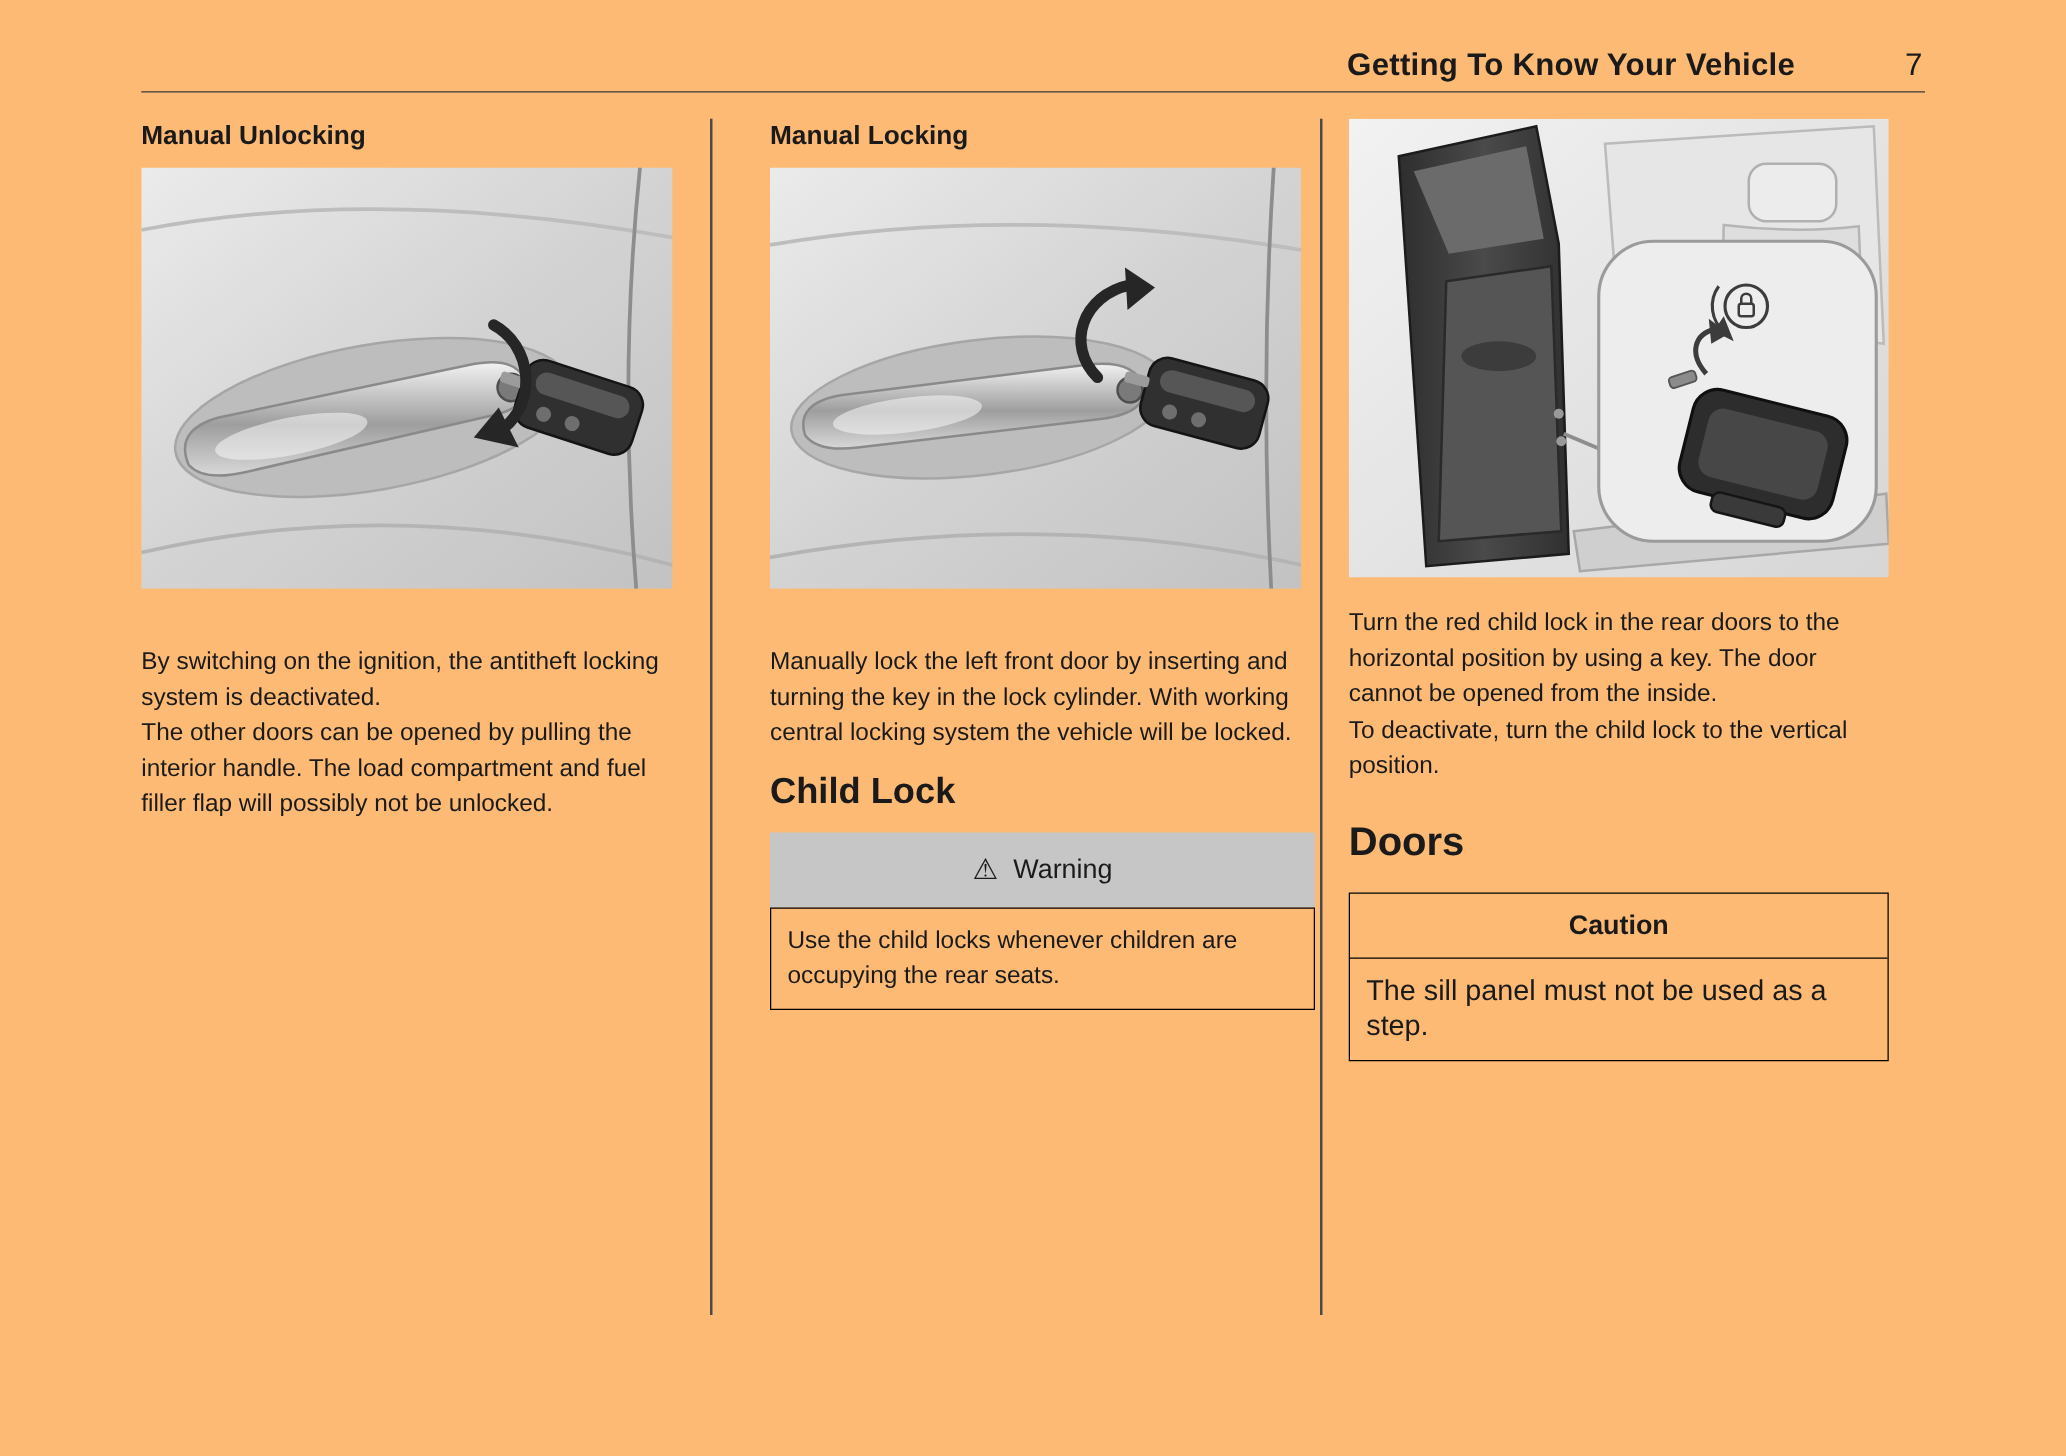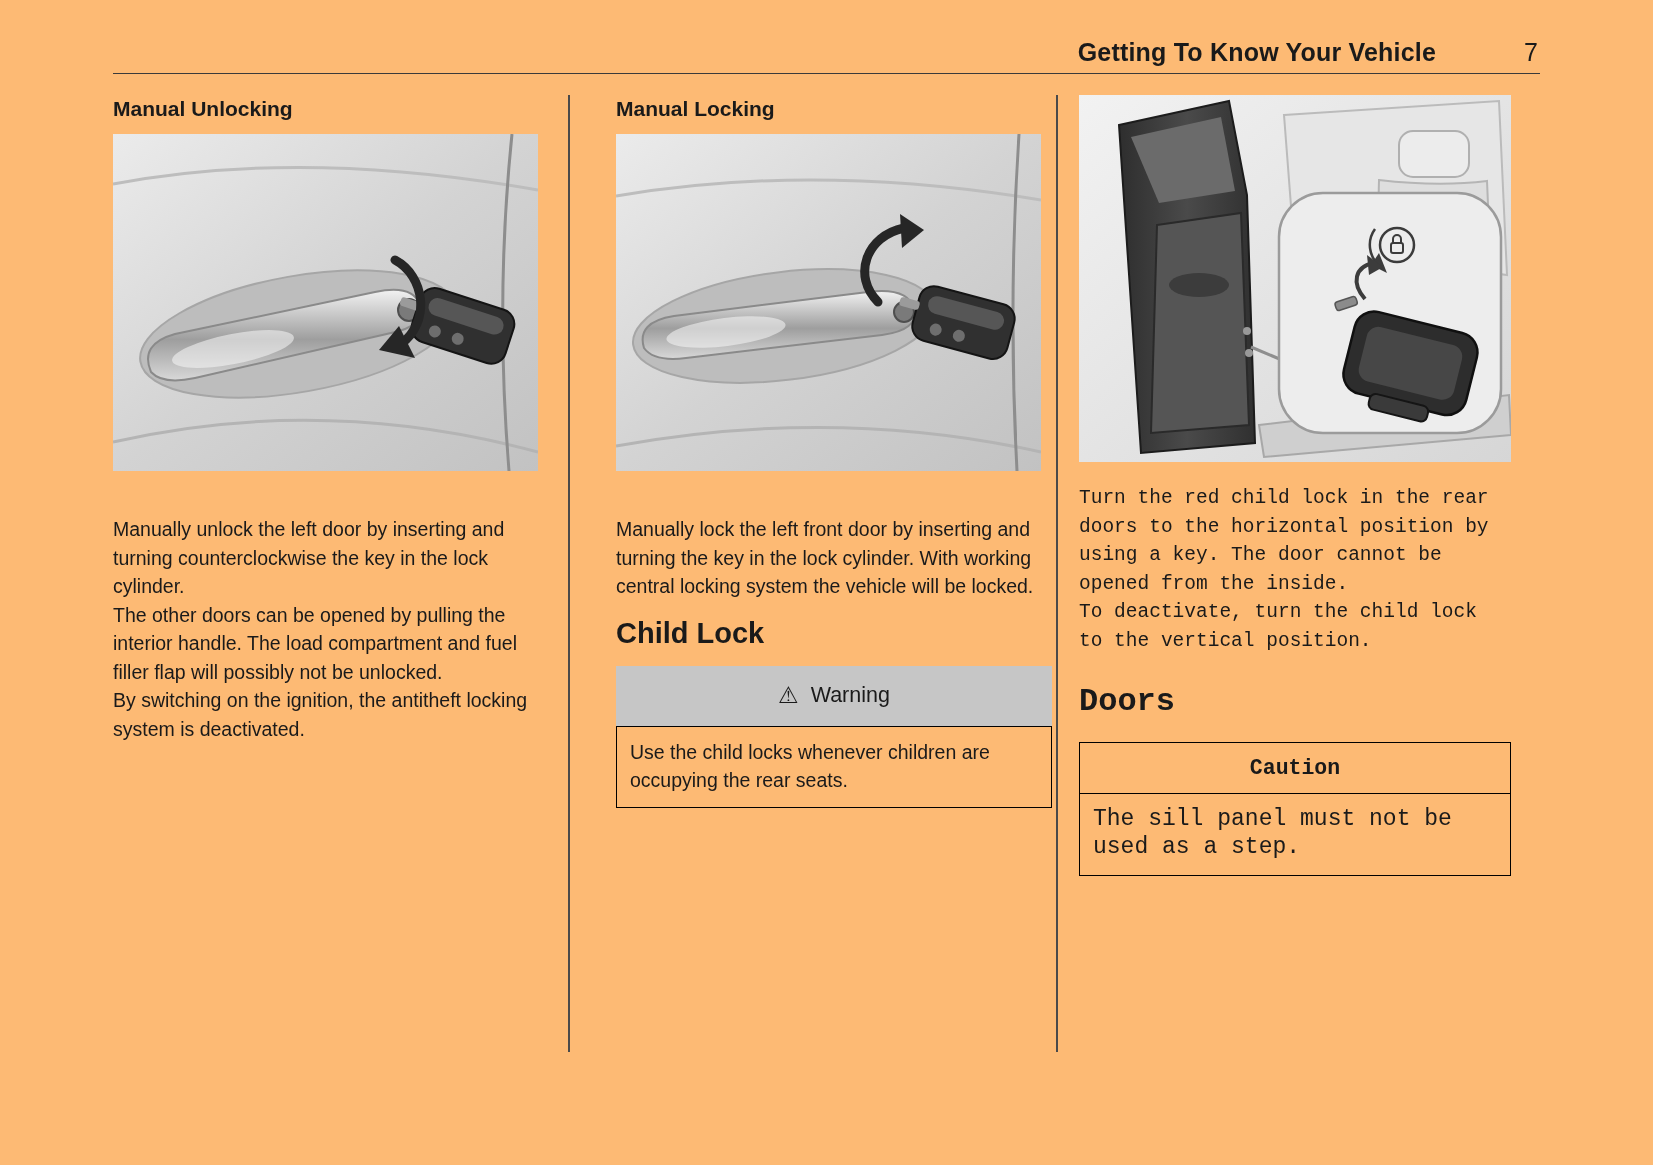--- a/index.html
+++ b/index.html
@@ -27,21 +27,21 @@
   .header-rule {
     position: absolute;
     left: 113px;
     right: 113px;
     top: 73px;
     border-top: 1.6px solid #3a3a3a;
   }
   .col { position: absolute; top: 95px; }
   .col1 { left: 113px;  width: 432px; }
   .col2 { left: 596px;  width: 436px; margin-left: 20px; }
-  .col3 { left: 1079px; width: 432px; font-family: Liberation Mono, monospace; }
+  .col3 { left: 1079px; width: 432px; }
   .divider {
     position: absolute;
     top: 95px;
     height: 957px;
     width: 1.6px;
     background: #4a4a4a;
   }
   .div1 { left: 568px; }
   .div2 { left: 1056px; }
   .col-heading {
@@ -138,23 +138,22 @@
         <rect x="310" y="173" width="78" height="18" rx="9" fill="#565656"></rect>
         <circle cx="324" cy="206" r="6" fill="#6e6e6e"></circle>
         <circle cx="348" cy="206" r="6" fill="#6e6e6e"></circle>
         <rect x="282" y="183" width="20" height="9" rx="3" fill="#9b9b9b"></rect>
       </g>
       <path d="M282,126 C312,142 318,188 288,210" fill="none" stroke="#262626" stroke-width="9" stroke-linecap="round"></path>
       <polygon points="302,224 266,216 286,192" fill="#262626"></polygon>
     </svg>
 
     <div class="body-text">
-      <p>Manually unlock the left door by inserting and turning counterclockwise the key in the lock cylinder.</p>
+      <p>By switching on the ignition, the antitheft locking system is deactivated.</p>
       <p>The other doors can be opened by pulling the interior handle. The load compartment and fuel filler flap will possibly not be unlocked.</p>
-      <p>By switching on the ignition, the antitheft locking system is deactivated.</p>
     </div>
   </div>
 
   <div class="divider div1"></div>
 
   <div class="col col2">
     <h3 class="col-heading">Manual Locking</h3>
 
     <svg class="illus" viewBox="0 0 425 337" width="425" height="337">
       <defs>

